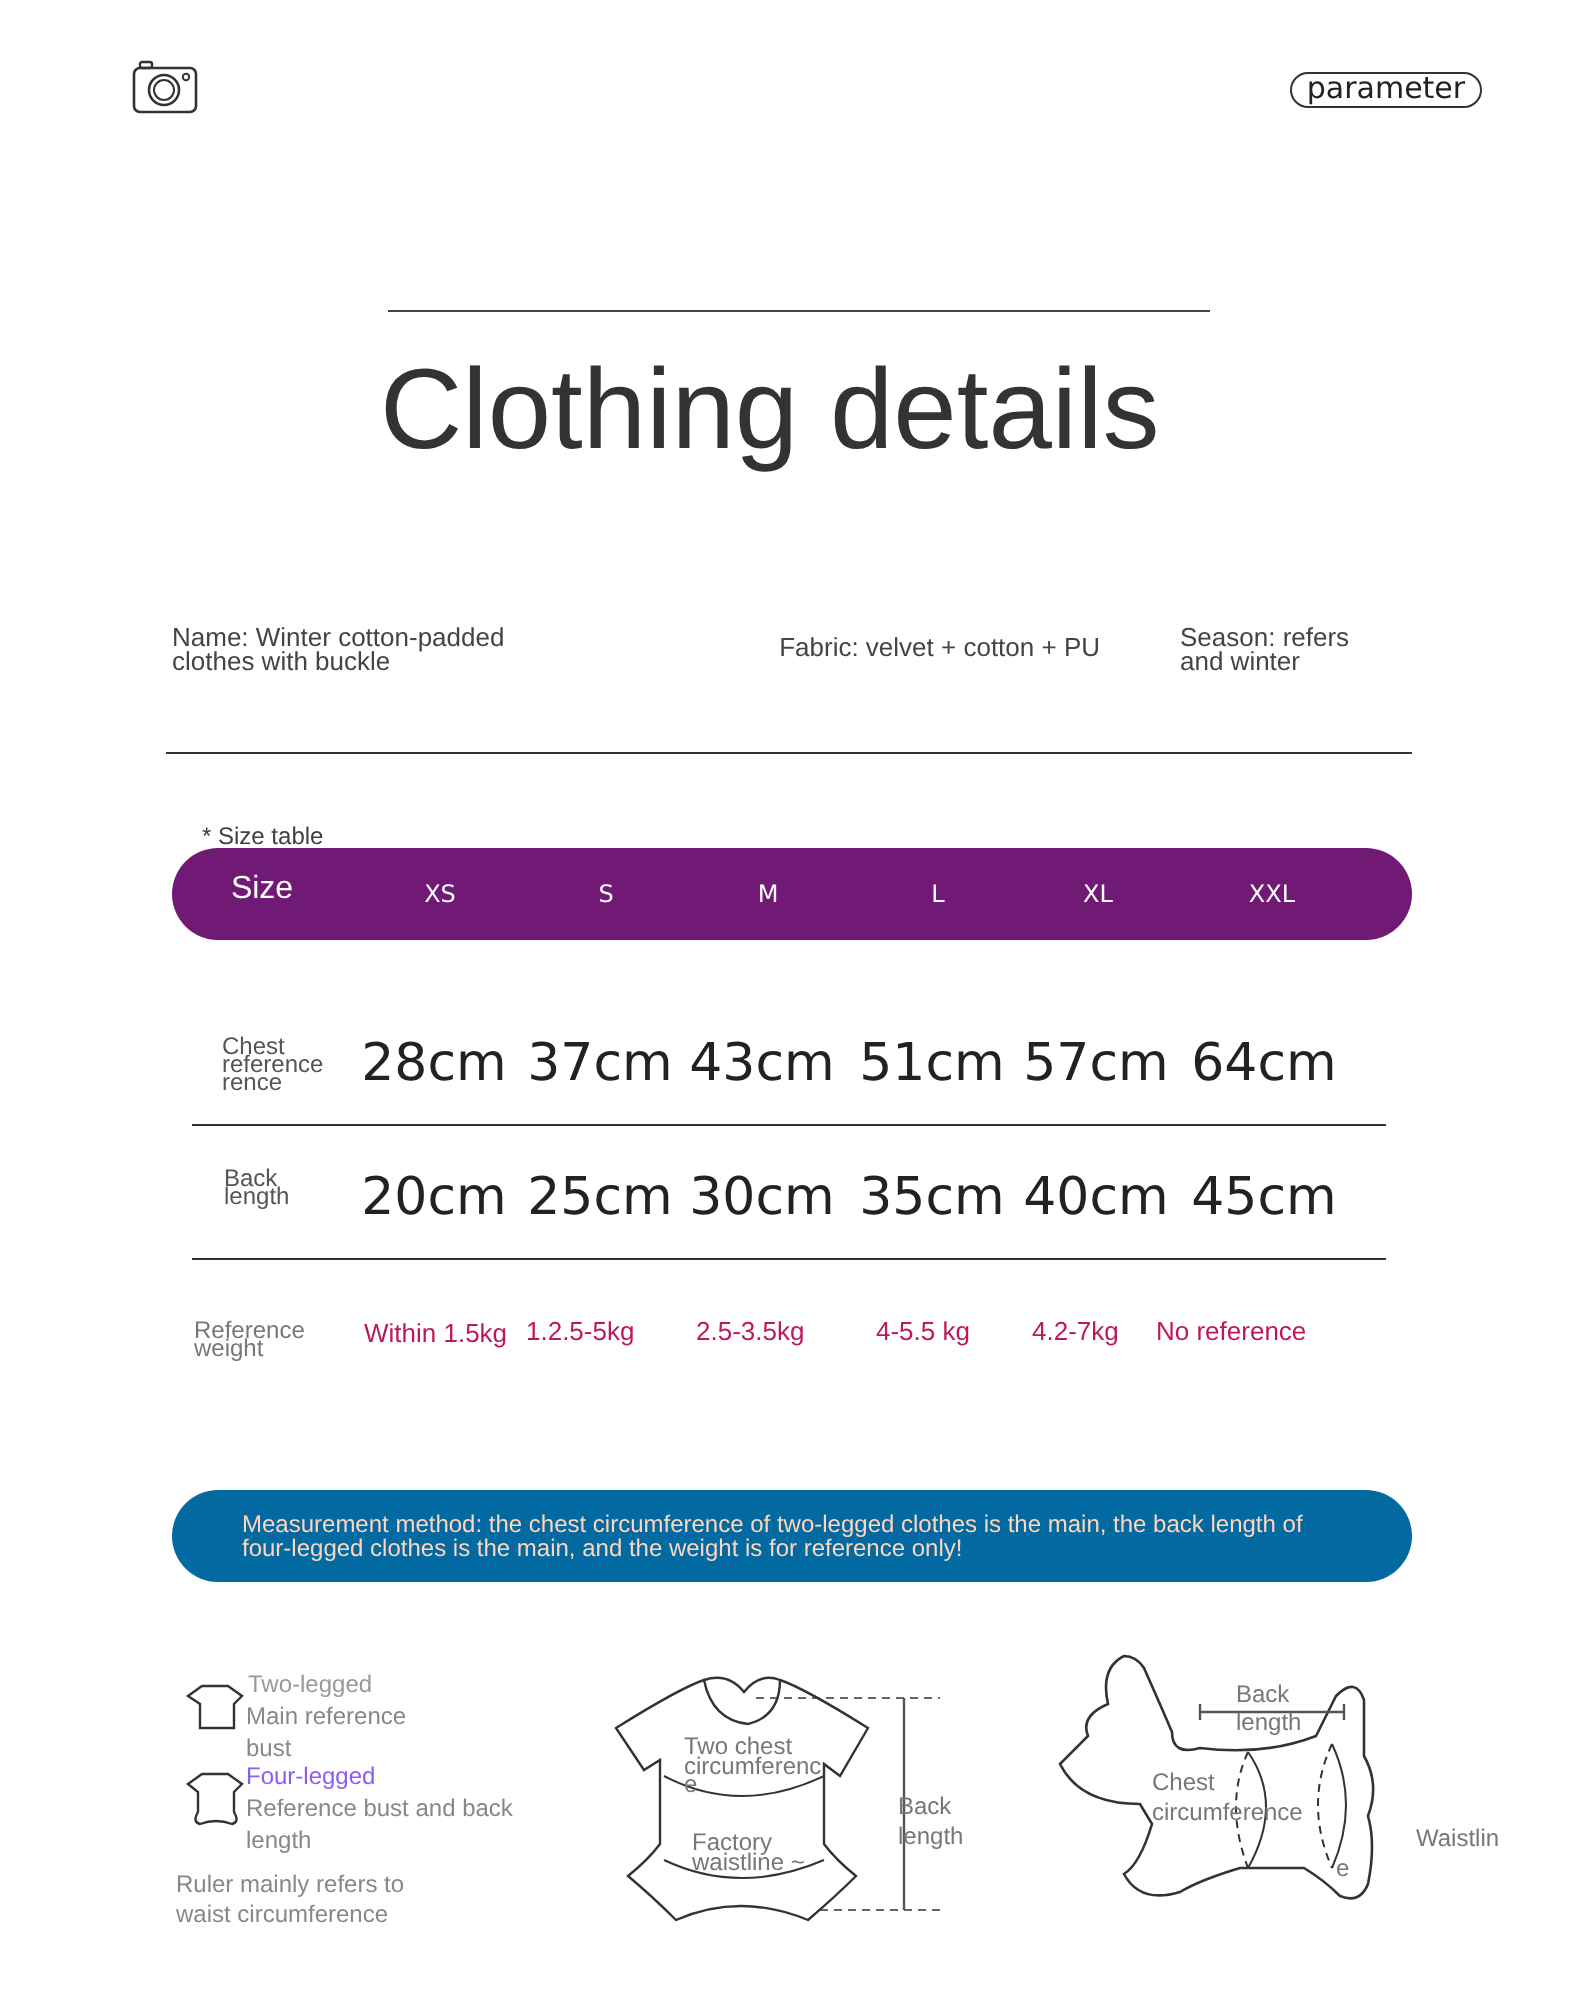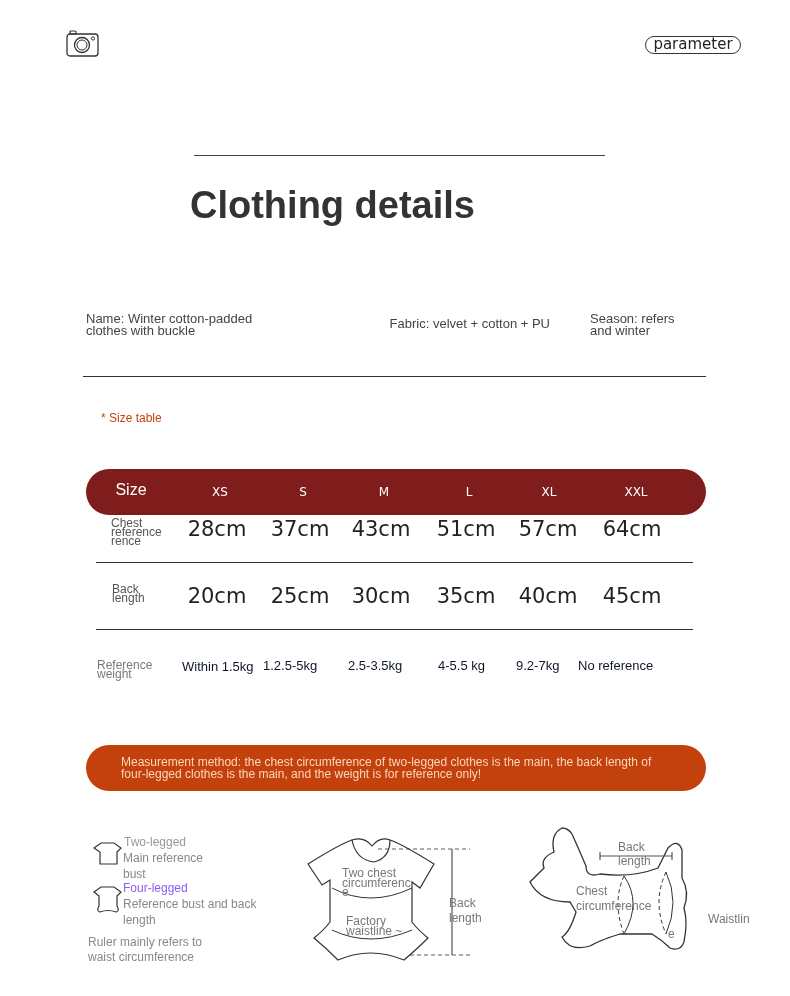--- a/index.html
+++ b/index.html
@@ -3,40 +3,40 @@
 <meta charset="utf-8">
 <style>
   html, body { margin: 0; padding: 0; background: #ffffff; }
   body { width: 790px; height: 996px; position: relative; overflow: hidden; font-family: "Liberation Sans", sans-serif; color: #333; }
   .abs { position: absolute; }
 
   .camera { left: 66px; top: 30px; width: 33px; height: 27px; }
   .param-btn { left: 645px; top: 36px; width: 96px; height: 18px; border: 1.5px solid #333; border-radius: 10px; box-sizing: border-box; font-size: 15px; line-height: 15px; text-align: center; color: #222; font-family: "DejaVu Sans", sans-serif; letter-spacing: 0px; }
 
   .title-rule { left: 194px; top: 155px; width: 411px; height: 1px; background: #444; }
-  .title { left: 190px; top: 172px; width: 420px; font-size: 38px; line-height: 66px; color: #333; white-space: nowrap; font-weight: bold; }
+  .title { left: 190px; top: 172px; width: 420px; font-size: 57px; line-height: 66px; color: #333; white-space: nowrap; }
 
   .info { font-size: 13px; line-height: 12px; color: #444; }
   .info-name { left: 86px; top: 313px; width: 200px; }
   .info-fabric { left: 350px; top: 318px; width: 200px; text-align: right; }
   .info-season { left: 590px; top: 313px; width: 120px; }
   .info-rule { left: 83px; top: 376px; width: 623px; height: 1px; background: #333; }
 
-  .size-label { left: 101px; top: 411px; font-size: 12px; color: #c2410c; }
+  .size-label { left: 101px; top: 411px; font-size: 12px; color: #404040; }
 
-  .header-bar { left: 86px; top: 469px; width: 620px; height: 46px; background: #7f1d1d; border-radius: 23px; }
+  .header-bar { left: 86px; top: 424px; width: 620px; height: 46px; background: #701a75; border-radius: 23px; }
   .hcell { position: absolute; top: 0; height: 46px; line-height: 46px; color: #fff; font-family: "DejaVu Sans", sans-serif; font-size: 12px; text-align: center; width: 80px; }
   .hcell.first { font-size: 16px; line-height: 42px; font-family: "Liberation Sans", sans-serif; }
 
   .row-label { font-size: 12px; line-height: 9px; color: #555; position: absolute; }
   .row-rule { position: absolute; left: 96px; width: 597px; height: 1px; background: #333; }
-  .vcell { position: absolute; width: 84px; text-align: center; font-family: "DejaVu Sans", sans-serif; font-size: 21px; color: #222; }
-  .wcell { position: absolute; font-size: 13px; color: #0f172a; white-space: nowrap; }
+  .vcell { position: absolute; width: 84px; text-align: center; font-family: "DejaVu Sans", sans-serif; font-size: 26px; color: #222; }
+  .wcell { position: absolute; font-size: 13px; color: #be185d; white-space: nowrap; }
 
-  .notice { left: 86px; top: 745px; width: 620px; height: 46px; background: #c2410c; border-radius: 23px; }
+  .notice { left: 86px; top: 745px; width: 620px; height: 46px; background: #0369a1; border-radius: 23px; }
   .notice-text { position: absolute; left: 35px; top: 11px; width: 560px; font-size: 12px; line-height: 12px; color: #ffd6bd; }
   .legend-text { font-size: 12px; line-height: 16px; color: #888; position: absolute; white-space: nowrap; }
 
   .diagram { position: absolute; }
   .dlabel { position: absolute; font-size: 12px; line-height: 11px; color: #777; white-space: nowrap; }
 </style>
 </head>
 <body>
 
 <svg class="abs camera" viewBox="0 0 33 27">
@@ -105,21 +105,21 @@
 
 <div>
   <div class="row-label" style="left:97px; top:661px; color:#777;">
     <div>Reference</div>
     <div>weight</div>
   </div>
   <div class="wcell" style="left:182px; top:659px;">Within 1.5kg</div>
   <div class="wcell" style="left:263px; top:658px;">1.2.5-5kg</div>
   <div class="wcell" style="left:348px; top:658px;">2.5-3.5kg</div>
   <div class="wcell" style="left:438px; top:658px;">4-5.5 kg</div>
-  <div class="wcell" style="left:516px; top:658px;">9.2-7kg</div>
+  <div class="wcell" style="left:516px; top:658px;">4.2-7kg</div>
   <div class="wcell" style="left:578px; top:658px;">No reference</div>
 </div>
 
 <div class="abs notice">
   <div class="notice-text">
     <div>Measurement method: the chest circumference of two-legged clothes is the main, the back length of</div>
     <div>four-legged clothes is the main, and the weight is for reference only!</div>
   </div>
 </div>
 

